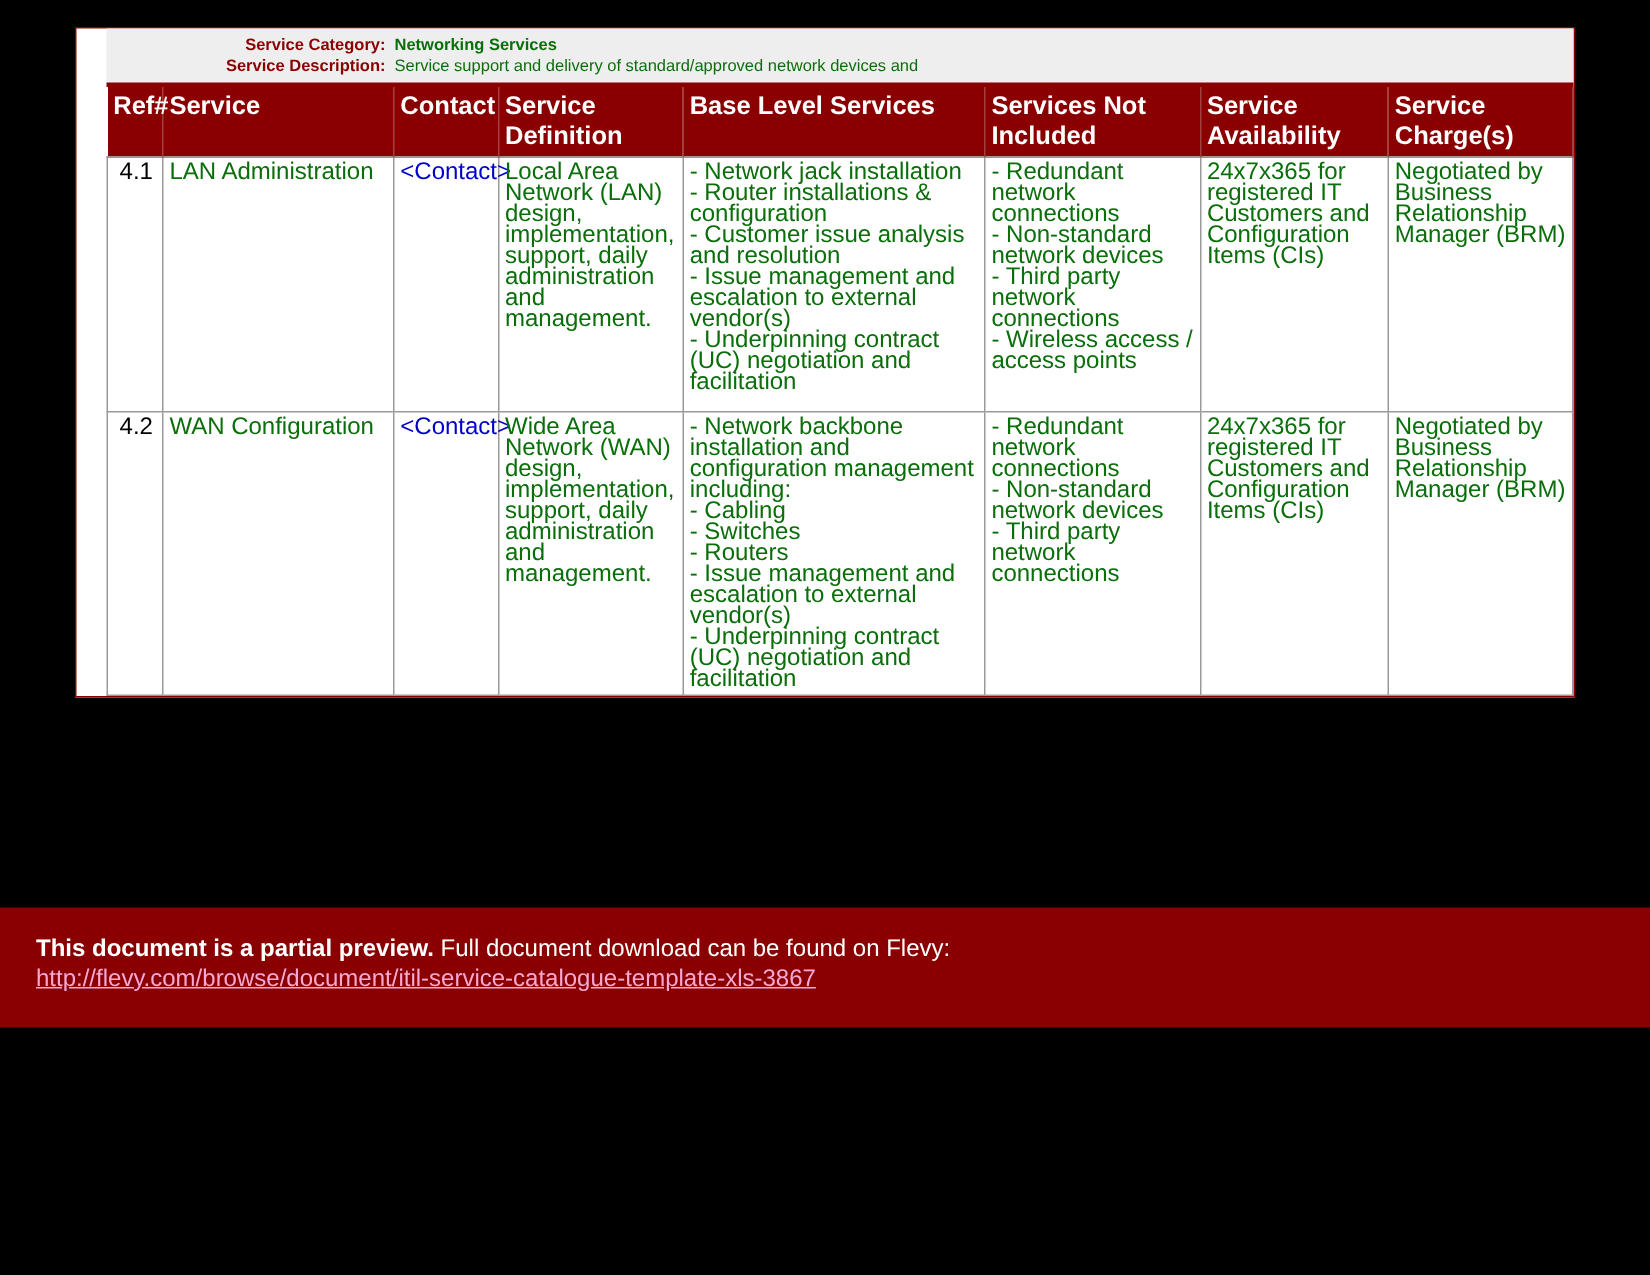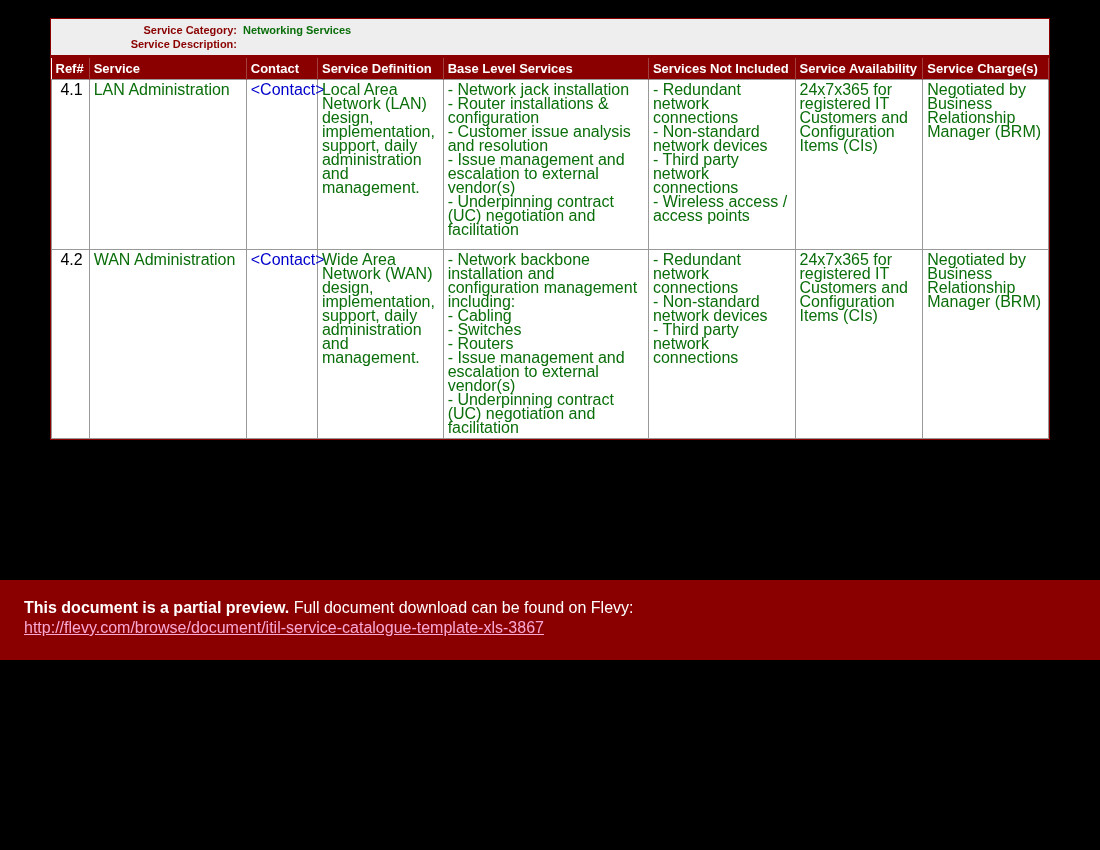--- a/index.html
+++ b/index.html
@@ -9,20 +9,21 @@
     font-family: Arial, Helvetica, sans-serif;
     font-size: 11px;
     width: 1100px;
     height: 850px;
     overflow: hidden;
   }
   .sheet {
     background: #fff;
     margin: 18px 50px 0 50px;
     border: 1px solid #8a0000;
+    padding-left: 20px;
   }
   .meta {
     background: #eeeeee;
     padding: 4px 6px 4px 6px;
     border-bottom: 3px solid #8a0000;
   }
   .meta-row {
     display: flex;
     line-height: 14px;
   }
@@ -45,21 +46,21 @@
     width: 100%;
     table-layout: fixed;
   }
   th {
     background: #8a0000;
     color: #fff;
     font-weight: bold;
     text-align: left;
     padding: 3px 4px;
     border-right: 1px solid #a04040;
-    font-size: 13px;
+    font-size: 17px;
     vertical-align: top;
   }
   td {
     border: 1px solid #999;
     padding: 3px 4px;
     vertical-align: top;
     font-size: 16px;
     color: #0a6e0a;
     line-height: 14px;
   }
@@ -97,20 +98,21 @@
 <body>
 
 <div class="sheet">
   <div class="meta">
     <div class="meta-row">
       <div class="meta-label">Service Category:</div>
       <div class="meta-value">Networking Services</div>
     </div>
     <div class="meta-row">
       <div class="meta-label">Service Description:</div>
+      <div class="meta-value normal">Service support and delivery of standard/approved network devices and</div>
     </div>
   </div>
 
   <table>
     <colgroup>
       <col class="c-ref">
         <col class="c-service">
         <col class="c-contact">
         <col class="c-def">
       <col class="c-base">
@@ -143,21 +145,21 @@
 - Underpinning contract (UC) negotiation and facilitation</td>
           <td class="multiline">- Redundant network connections
 - Non-standard network devices
 -  Third party network connections
 - Wireless access / access points</td>
           <td class="multiline">24x7x365 for registered IT Customers and Configuration Items (CIs)</td>
           <td class="multiline">Negotiated by Business Relationship Manager (BRM)</td>
         </tr>
         <tr style="height: 189px;">
           <td class="ref">4.2</td>
-          <td>WAN Administration</td>
+          <td>WAN Configuration</td>
           <td class="contact">&lt;Contact&gt;</td>
           <td class="multiline">Wide Area Network (WAN) design, implementation, support, daily administration and management.</td>
           <td class="multiline">- Network backbone installation and configuration management including:
      - Cabling
      - Switches
      - Routers
 - Issue management and escalation to external vendor(s)
 - Underpinning contract (UC) negotiation and facilitation</td>
           <td class="multiline">- Redundant network connections
 - Non-standard network devices

